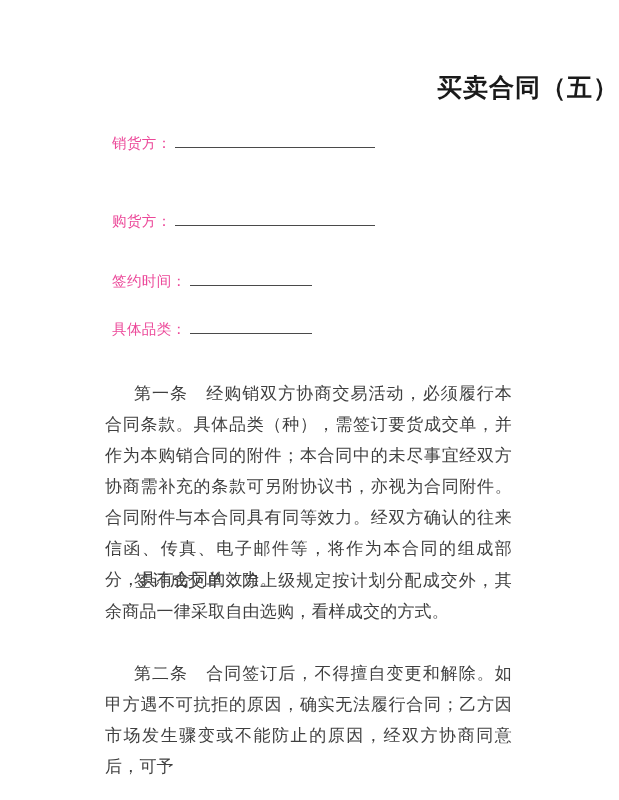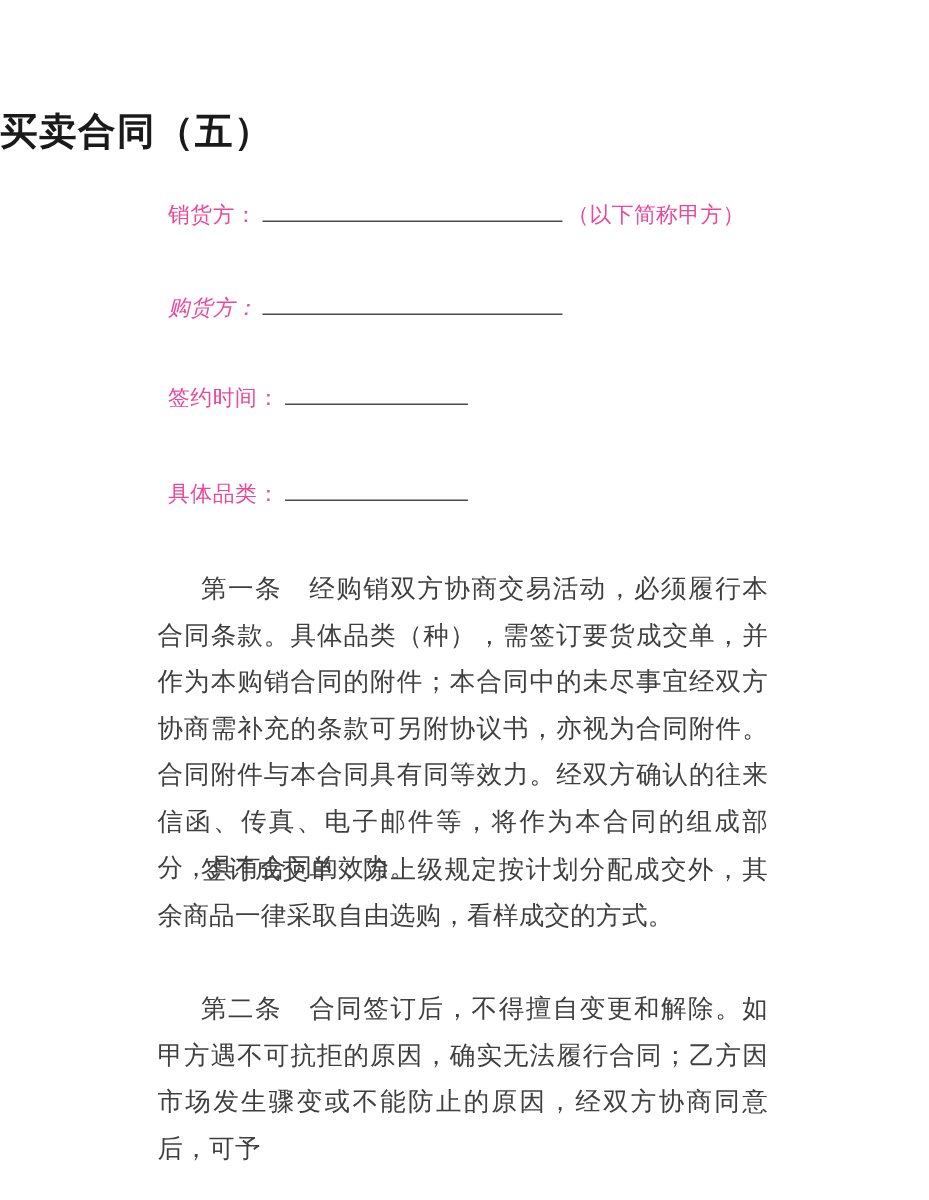--- a/index.html
+++ b/index.html
@@ -23,21 +23,21 @@
     height: 800px;
     background: #fff;
   }
 
   
   .doc-title {
     position: absolute;
     left: 0;
     top: 70px;
     width: 619px;
-    text-align: left;
+    text-align: right;
     font-size: 25px;
     font-weight: bold;
     letter-spacing: 1px;
     color: #1a1a1a;
     line-height: 36px;
   }
 
   
   .field-row {
     position: absolute;
@@ -64,22 +64,22 @@
   }
   .blank-long  { width: 200px; }
   .blank-short { width: 122px; }
   .field-suffix {
     font-size: 14.5px;
     letter-spacing: 0.3px;
     padding-left: 1px;
   }
 
   #field-seller { top: 134px; }
-  #field-buyer  { top: 196px; font-style: italic; }
-  #field-date   { top: 256px; }
+  #field-buyer  { top: 212px; }
+  #field-date   { top: 272px; }
   #field-place  { top: 320px; }
 
   
   .body-block {
     position: absolute;
     left: 105px;
     width: 407px;
   }
   .para {
     font-size: 17px;
@@ -100,21 +100,20 @@
 <body>
 
 <div class="page">
 
   <div class="doc-title">买卖合同（五）</div>
 
   <div class="field-row" id="field-seller">
     <span class="field-label">销货方</span>
     <span class="field-colon">：</span>
     <span class="blank-line blank-long"></span>
-    <span class="field-suffix">（以下简称甲方）</span>
   </div>
 
   <div class="field-row" id="field-buyer">
     <span class="field-label">购货方</span>
     <span class="field-colon">：</span>
     <span class="blank-line blank-long"></span>
   </div>
 
   <div class="field-row" id="field-date">
     <span class="field-label">签约时间</span>

